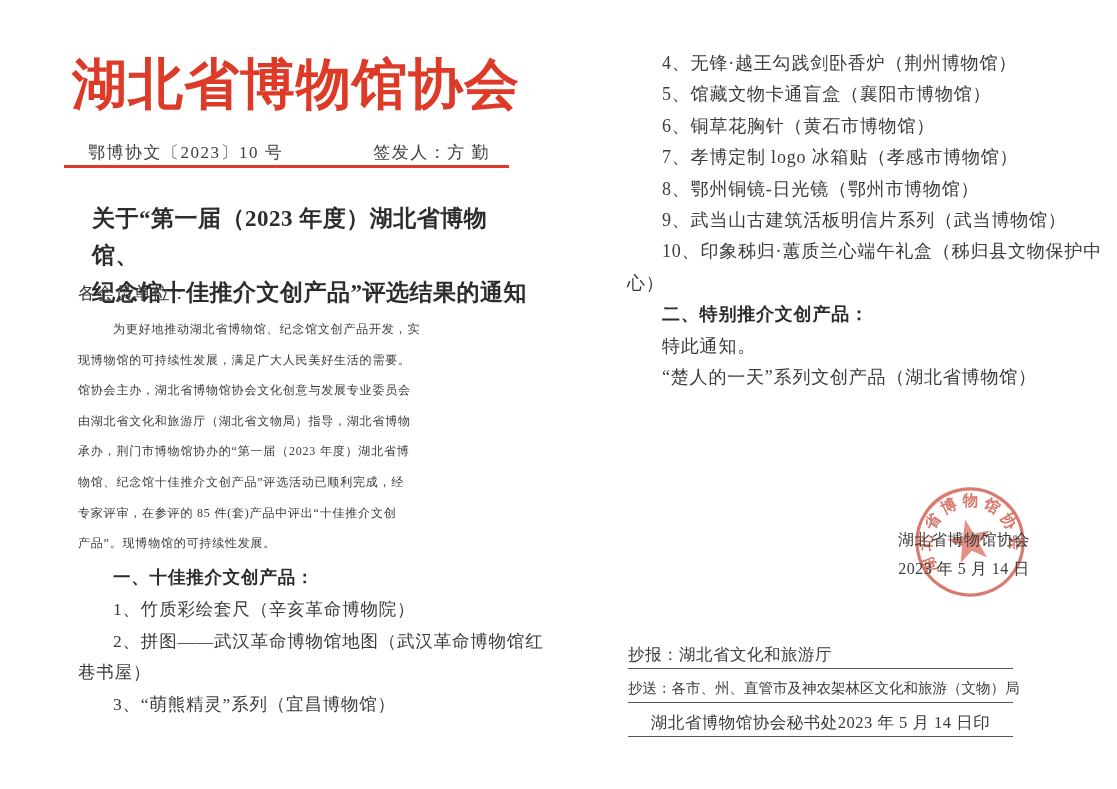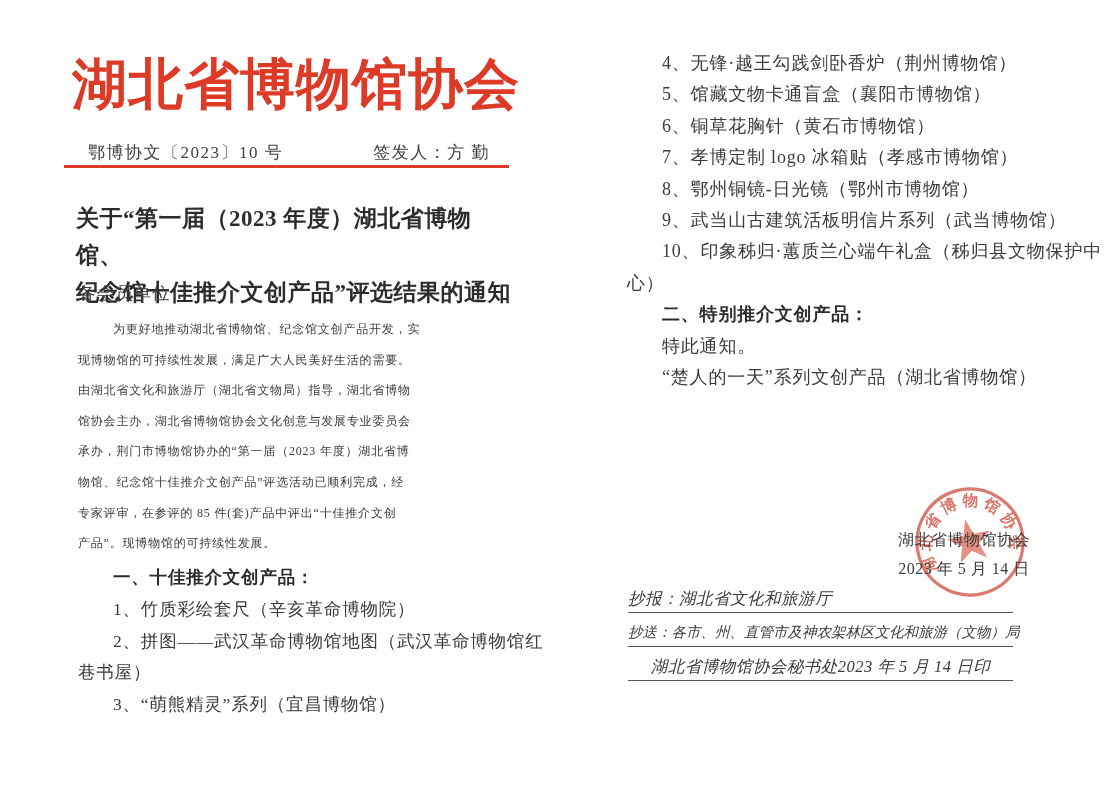--- a/index.html
+++ b/index.html
@@ -21,21 +21,21 @@
   .doc-row{
     position:absolute;left:88px;top:141px;width:402px;
     display:flex;justify-content:space-between;
     font-size:17px;color:#404040;letter-spacing:1.5px;white-space:nowrap;
   }
   .red-rule{
     position:absolute;left:64px;top:165px;width:445px;height:3px;
     background:#dd3b27;
   }
   .notice-title{
-    position:absolute;left:76px;top:200px;width:436px;
+    position:absolute;left:92px;top:200px;width:436px;
     font-size:23px;font-weight:bold;color:#2c2c2c;
     line-height:37px;letter-spacing:0.5px;
   }
   .salutation{
     position:absolute;left:78px;top:281px;
     font-size:17.5px;letter-spacing:1px;
   }
   .body-block{
     position:absolute;left:78px;top:314px;width:436px;
     font-size:12px;line-height:30.6px;letter-spacing:0.8px;
@@ -58,22 +58,22 @@
     position:absolute;left:896px;top:525px;width:136px;
     text-align:center;font-size:16px;line-height:29px;
     color:#3c3c3c;z-index:3;white-space:nowrap;letter-spacing:0.5px;
   }
   .seal{
     position:absolute;left:911px;top:483px;width:118px;height:118px;
     z-index:2;opacity:0.88;
   }
   
   .footer{
-    position:absolute;left:628px;top:588px;width:385px;
-    font-size:16.5px;color:#3b3b3b;letter-spacing:0.5px;font-style:italic;
+    position:absolute;left:628px;top:644px;width:385px;
+    font-size:16.5px;color:#3b3b3b;letter-spacing:0.5px;
   }
   .footer-row{
     border-bottom:1.5px solid #555;
     padding-bottom:3px;margin-bottom:9px;
     white-space:nowrap;line-height:21px;
   }
   .footer-row.small{font-size:14.5px;letter-spacing:0;}
   .footer-row.split{display:flex;justify-content:center;}
 </style>
 </head>
@@ -93,22 +93,22 @@
   <div class="notice-title">
     <div>关于“第一届（2023 年度）湖北省博物馆、</div>
     <div>纪念馆十佳推介文创产品”评选结果的通知</div>
   </div>
 
   <div class="salutation">各会员单位：</div>
 
   <div class="body-block">
     <div class="indent">为更好地推动湖北省博物馆、纪念馆文创产品开发，实</div>
     <div>现博物馆的可持续性发展，满足广大人民美好生活的需要。</div>
+    <div>馆协会主办，湖北省博物馆协会文化创意与发展专业委员会</div>
     <div>由湖北省文化和旅游厅（湖北省文物局）指导，湖北省博物</div>
-    <div>馆协会主办，湖北省博物馆协会文化创意与发展专业委员会</div>
     <div>承办，荆门市博物馆协办的“第一届（2023 年度）湖北省博</div>
     <div>物馆、纪念馆十佳推介文创产品”评选活动已顺利完成，经</div>
     <div>专家评审，在参评的 85 件(套)产品中评出“十佳推介文创</div>
     <div>产品”。现博物馆的可持续性发展。</div>
   </div>
 
   <div class="lower-left-block">
     <div class="indent bold-line">一、十佳推介文创产品：</div>
     <div class="indent">1、竹质彩绘套尺（辛亥革命博物院）</div>
     <div class="indent">2、拼图——武汉革命博物馆地图（武汉革命博物馆红</div>

